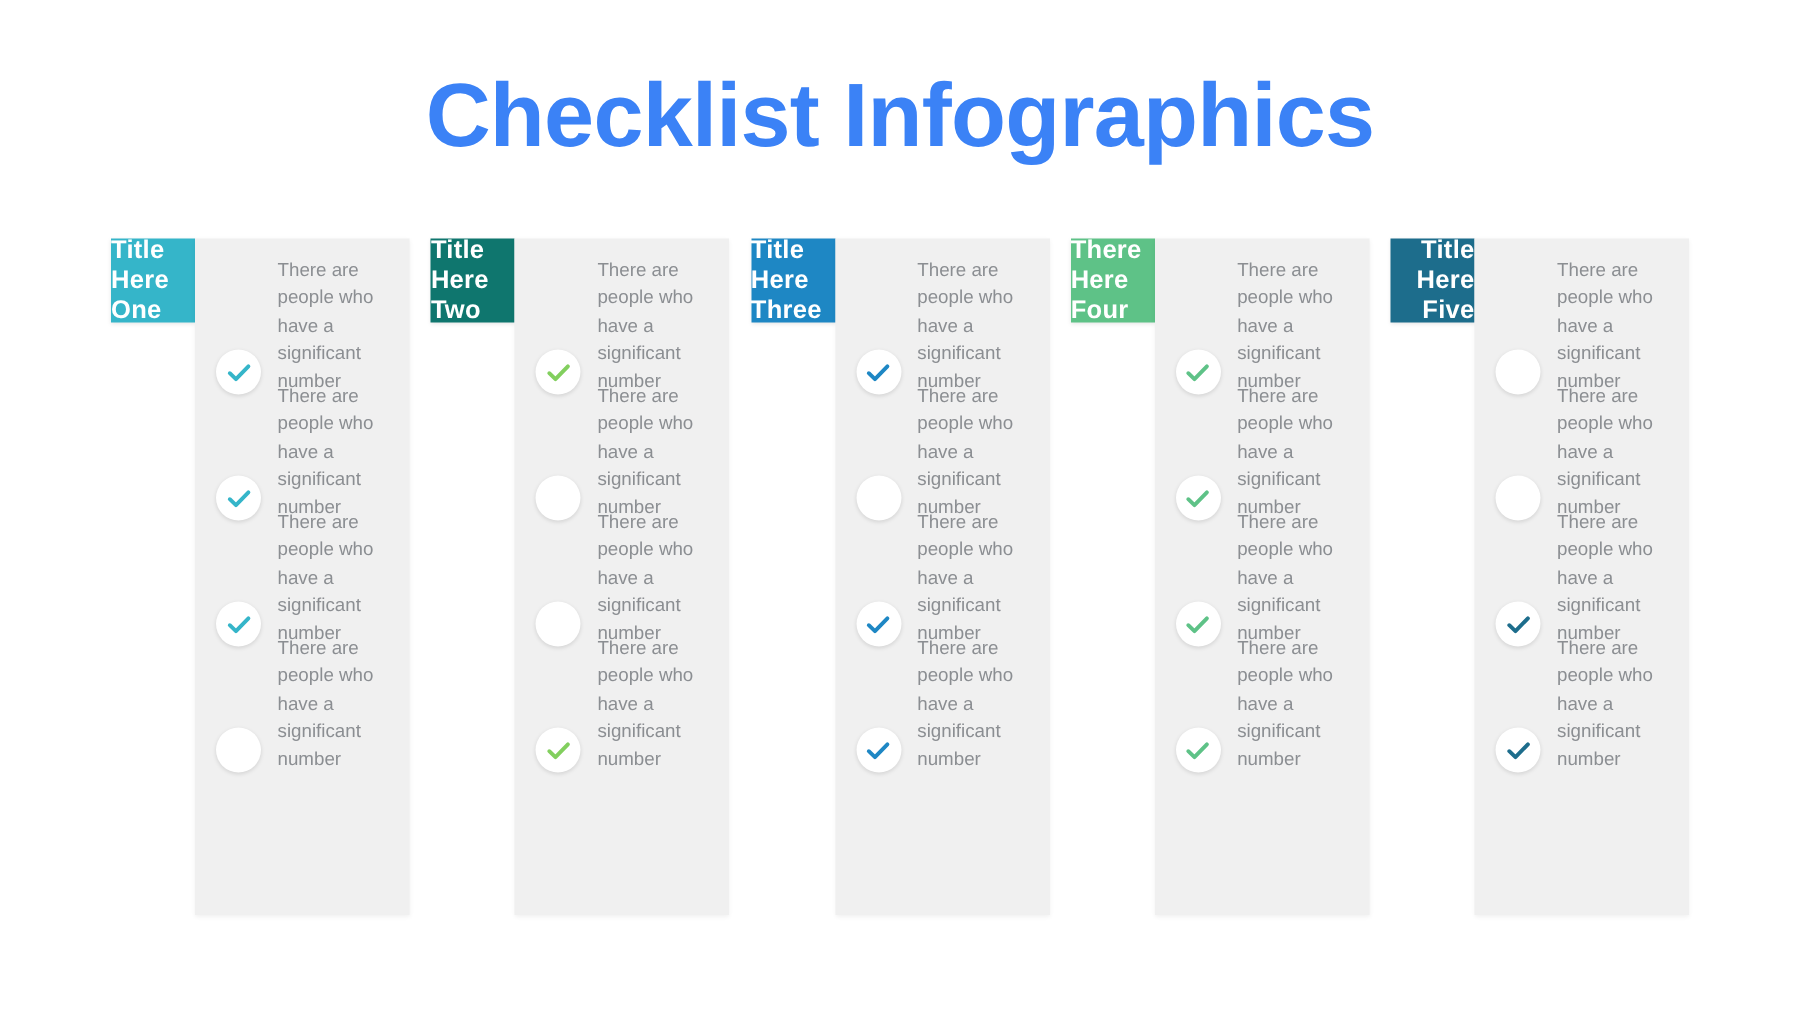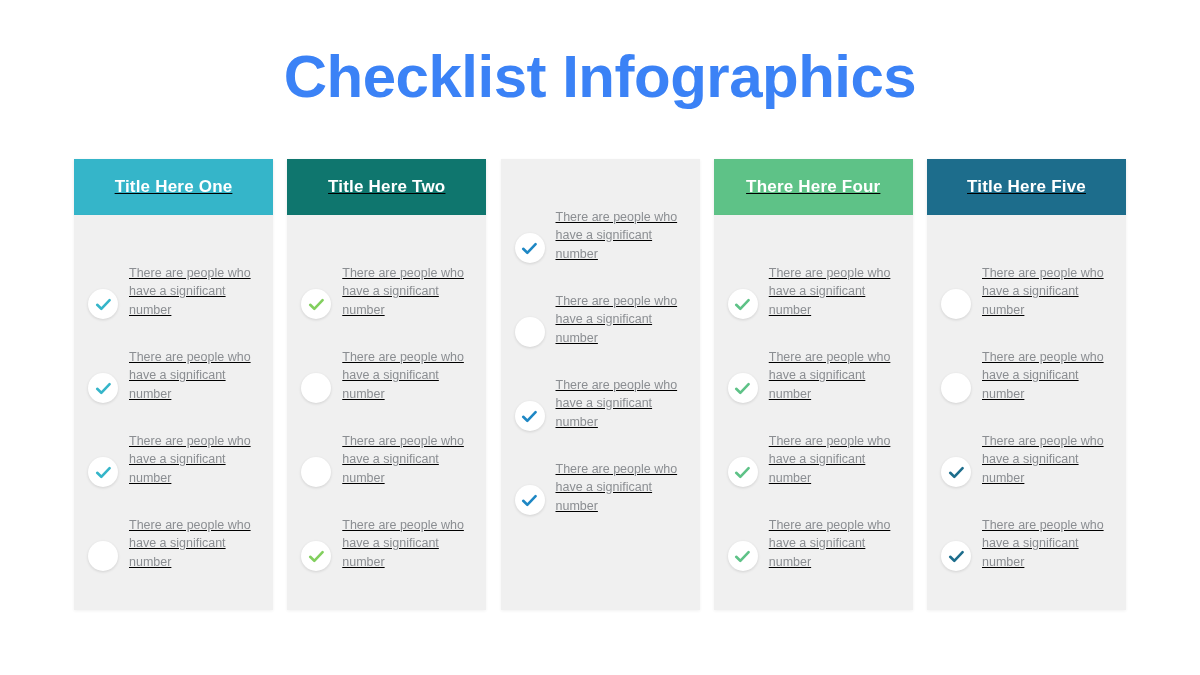--- a/index.html
+++ b/index.html
@@ -44,23 +44,22 @@
     height: 451px;
     display: flex;
     flex-direction: row;
     justify-content: space-between;
   }
 
   .column {
     width: 199px;
     height: 451px;
     display: flex;
-    flex-direction: column;
+    flex-direction: row;
     background: transparent;
-    text-decoration: underline;
   }
 
   .column-header {
     height: 56px;
     flex: 0 0 56px;
     display: flex;
     align-items: center;
     justify-content: center;
     color: #ffffff;
     font-size: 17px;
@@ -178,20 +177,21 @@
             <span class="check-circle" style="background: rgb(255, 255, 255);">
               <svg width="17" height="17" viewBox="0 0 17 17">
                 <path d="M2.2 8.8 L6.3 12.8 L14.6 4.2" fill="none" stroke="#82cf5e" stroke-width="2.6" stroke-linecap="round" stroke-linejoin="round"></path>
               </svg>
             </span>
             <span class="check-text" style="color: rgb(139, 142, 146);">There are people who have a significant number</span>
           </div>
         </div>
       </div>
       <div class="column">
+        <div class="column-header" style="background: rgb(30, 135, 196);">Title Here Three</div>
         <div class="column-body" style="background: rgb(240, 240, 240);">
           <div class="check-item">
             <span class="check-circle" style="background: rgb(255, 255, 255);">
               <svg width="17" height="17" viewBox="0 0 17 17">
                 <path d="M2.2 8.8 L6.3 12.8 L14.6 4.2" fill="none" stroke="#1e87c4" stroke-width="2.6" stroke-linecap="round" stroke-linejoin="round"></path>
               </svg>
             </span>
             <span class="check-text" style="color: rgb(139, 142, 146);">There are people who have a significant number</span>
           </div>
           <div class="check-item">
@@ -247,21 +247,21 @@
             <span class="check-circle" style="background: rgb(255, 255, 255);">
               <svg width="17" height="17" viewBox="0 0 17 17">
                 <path d="M2.2 8.8 L6.3 12.8 L14.6 4.2" fill="none" stroke="#5ec287" stroke-width="2.6" stroke-linecap="round" stroke-linejoin="round"></path>
               </svg>
             </span>
             <span class="check-text" style="color: rgb(139, 142, 146);">There are people who have a significant number</span>
           </div>
         </div>
       </div>
       <div class="column">
-        <div class="column-header" style="background: rgb(29, 109, 140);">Title Here Five</div>
+        <div class="column-header" style="background: rgb(29, 109, 140); text-align: right;">Title Here Five</div>
         <div class="column-body" style="background: rgb(240, 240, 240);">
           <div class="check-item">
             <span class="check-circle" style="background: rgb(255, 255, 255);"></span>
             <span class="check-text" style="color: rgb(139, 142, 146);">There are people who have a significant number</span>
           </div>
           <div class="check-item">
             <span class="check-circle" style="background: rgb(255, 255, 255);"></span>
             <span class="check-text" style="color: rgb(139, 142, 146);">There are people who have a significant number</span>
           </div>
           <div class="check-item">

